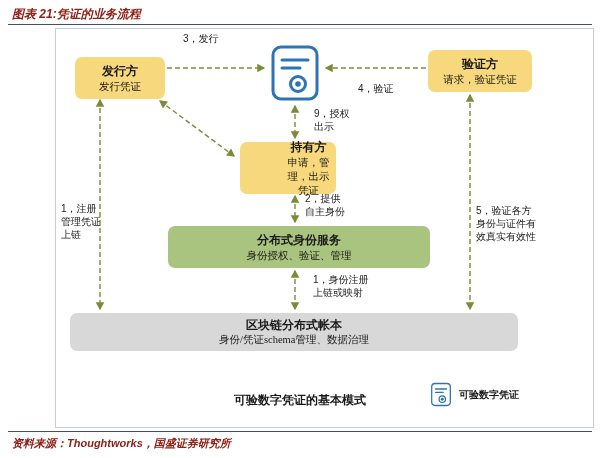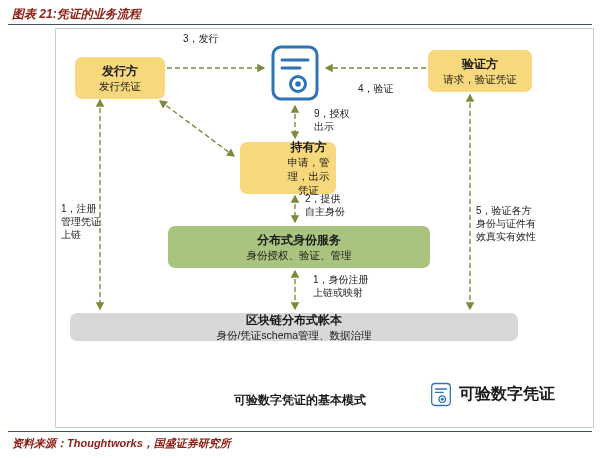--- a/index.html
+++ b/index.html
@@ -27,21 +27,21 @@
         text-align:center;padding:2px;}
   .node .t{font-weight:bold;font-size:12px;line-height:15px;color:#1a1a1a;}
   .node .s{font-size:10.5px;line-height:14px;color:#1a1a1a;white-space:pre-line;}
   .yellow{background:var(--yellow);}
   .green{background:var(--green);}
   .grayb{background:var(--gray);}
   .lbl{position:absolute;font-size:10px;line-height:13px;color:#222;white-space:pre-line;}
   .caption{position:absolute;left:210px;top:392px;width:180px;text-align:center;
         font-size:12px;font-weight:bold;color:#1a1a1a;}
   .legend{position:absolute;left:430px;top:382px;display:flex;align-items:center;gap:7px;}
-  .legend .lt{font-size:16px;font-weight:bold;color:#1a1a1a;}
+  .legend .lt{font-size:10px;font-weight:bold;color:#1a1a1a;}
   .cred-icon{position:absolute;left:269px;top:44px;width:52px;height:58px;}
   .icon-stroke{stroke:var(--blue);fill:none;stroke-width:3;stroke-linecap:round;}
   .icon-fill{fill:var(--blue);}
 </style>
 </head>
 <body>
 
 <div class="page">
 
   <div class="chart-title">
@@ -83,21 +83,21 @@
     <div class="t">持有方</div>
     <div class="s">申请，管理，出示
 凭证</div>
   </div>
 
   <div class="node green" style="left:168px;top:226px;width:262px;height:42px;">
     <div class="t">分布式身份服务</div>
     <div class="s">身份授权、验证、管理</div>
   </div>
 
-  <div class="node grayb" style="left:70px;top:313px;width:448px;height:28px;">
+  <div class="node grayb" style="left:70px;top:313px;width:448px;height:38px;font-family:Liberation Serif, serif;">
     <div class="t">区块链分布式帐本</div>
     <div class="s">身份/凭证schema管理、数据治理</div>
   </div>
 
   <svg class="cred-icon" viewBox="0 0 52 58">
     <rect class="icon-stroke" x="4" y="3" width="44" height="52" rx="8"></rect>
     <line class="icon-stroke" x1="13" y1="16" x2="39" y2="16"></line>
     <line class="icon-stroke" x1="13" y1="24" x2="31" y2="24"></line>
     <circle class="icon-stroke" cx="29" cy="40" r="7.5"></circle>
     <circle class="icon-fill" cx="29" cy="40" r="2.8"></circle>

